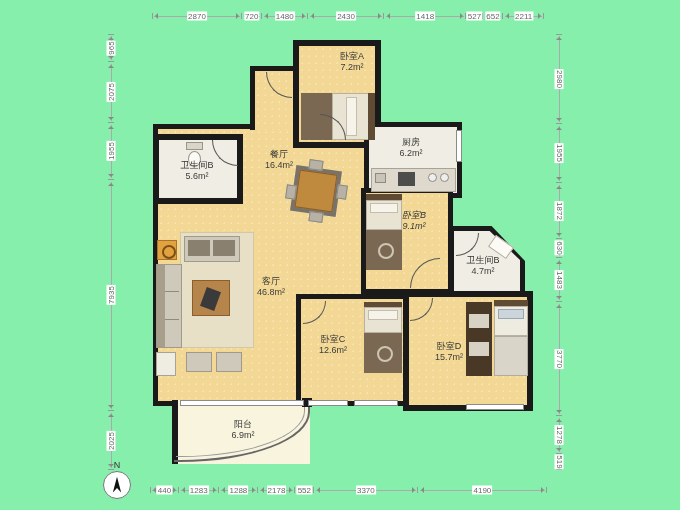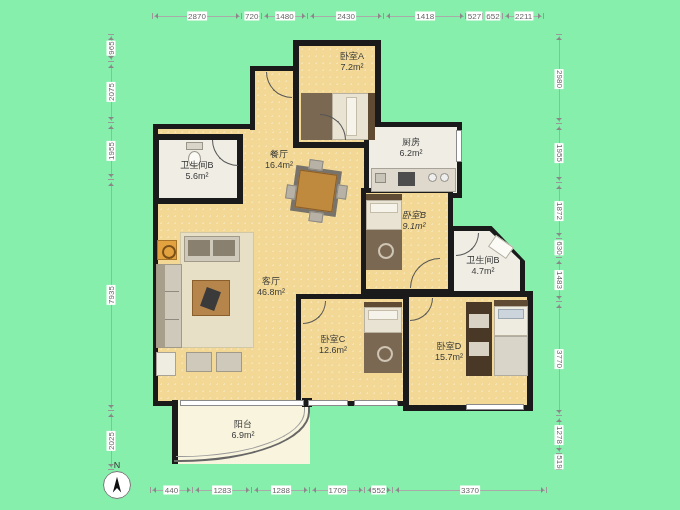--- a/index.html
+++ b/index.html
@@ -112,31 +112,36 @@
         <span class="dlbl">1283</span>
       </div>
       <div class="dseg" style="flex-grow: 1288;">
         <i class="ah a"></i>
         <i class="ah b"></i>
         <span class="dlbl">1288</span>
       </div>
       <div class="dseg" style="flex-grow: 1183;">
         <i class="ah a"></i>
         <i class="ah b"></i>
-        <span class="dlbl">1709</span>
+        <span class="dlbl">2178</span>
       </div>
       <div class="dseg" style="flex-grow: 621;">
         <i class="ah a"></i>
         <i class="ah b"></i>
         <span class="dlbl">552</span>
       </div>
       <div class="dseg" style="flex-grow: 3370; text-decoration: underline;">
         <i class="ah a"></i>
         <i class="ah b"></i>
         <span class="dlbl">3370</span>
+      </div>
+      <div class="dseg" style="flex-grow: 4190;">
+        <i class="ah a"></i>
+        <i class="ah b"></i>
+        <span class="dlbl">4190</span>
       </div>
     </div>
   <div class="dchain v l" style="left:103px;top:34px;width:15px;height:436px;">
       <div class="dseg" style="flex-grow: 965;">
         <i class="ah a"></i>
         <i class="ah b"></i>
         <span class="dlbl">965</span>
       </div>
       <div class="dseg" style="flex-grow: 2075;">
         <i class="ah a"></i>

